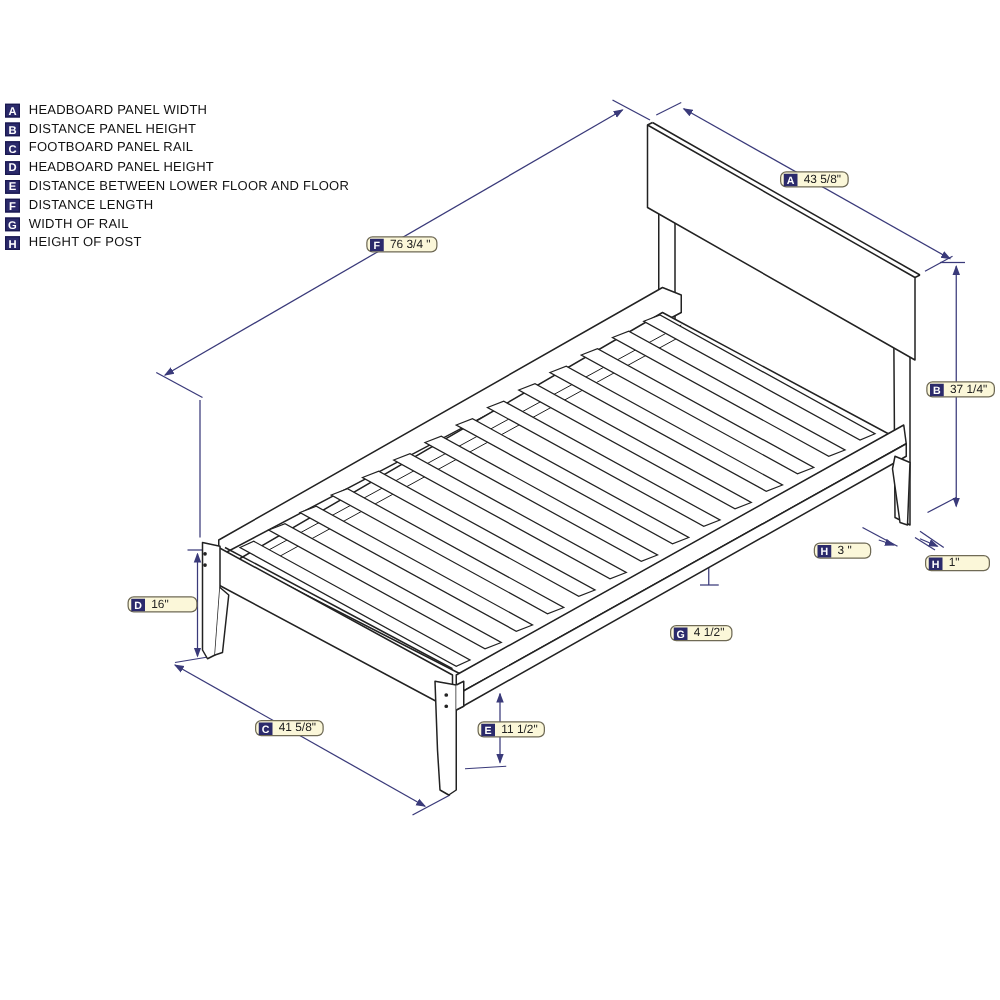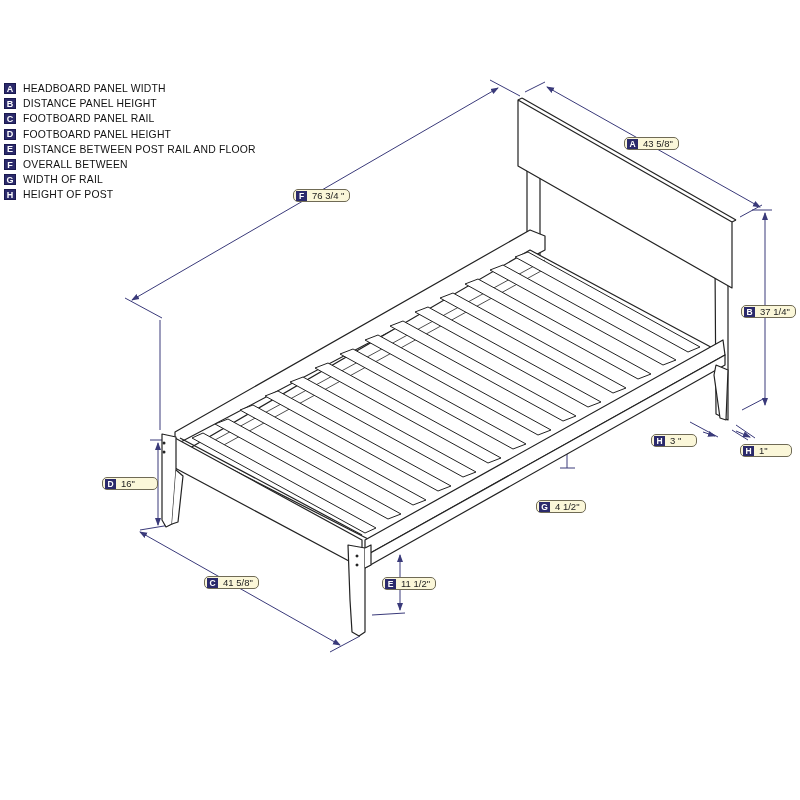--- a/index.html
+++ b/index.html
@@ -23,29 +23,29 @@
   <div class="leg-row">
       <span class="leg-badge">B</span>
       <span class="leg-text">DISTANCE PANEL HEIGHT</span>
     </div>
   <div class="leg-row">
       <span class="leg-badge">C</span>
       <span class="leg-text">FOOTBOARD PANEL RAIL</span>
     </div>
   <div class="leg-row">
       <span class="leg-badge">D</span>
-      <span class="leg-text">FOOTBOARD PANEL HEIGHT</span>
+      <span class="leg-text">HEADBOARD PANEL HEIGHT</span>
     </div>
   <div class="leg-row">
       <span class="leg-badge">E</span>
-      <span class="leg-text">DISTANCE BETWEEN POST RAIL AND FLOOR</span>
+      <span class="leg-text">DISTANCE BETWEEN LOWER FLOOR AND FLOOR</span>
     </div>
   <div class="leg-row">
       <span class="leg-badge">F</span>
-      <span class="leg-text">OVERALL BETWEEN</span>
+      <span class="leg-text">DISTANCE LENGTH</span>
     </div>
   <div class="leg-row">
       <span class="leg-badge">G</span>
       <span class="leg-text">WIDTH OF RAIL</span>
     </div>
   <div class="leg-row">
       <span class="leg-badge">H</span>
       <span class="leg-text">HEIGHT OF POST</span>
     </div>
 </div>

